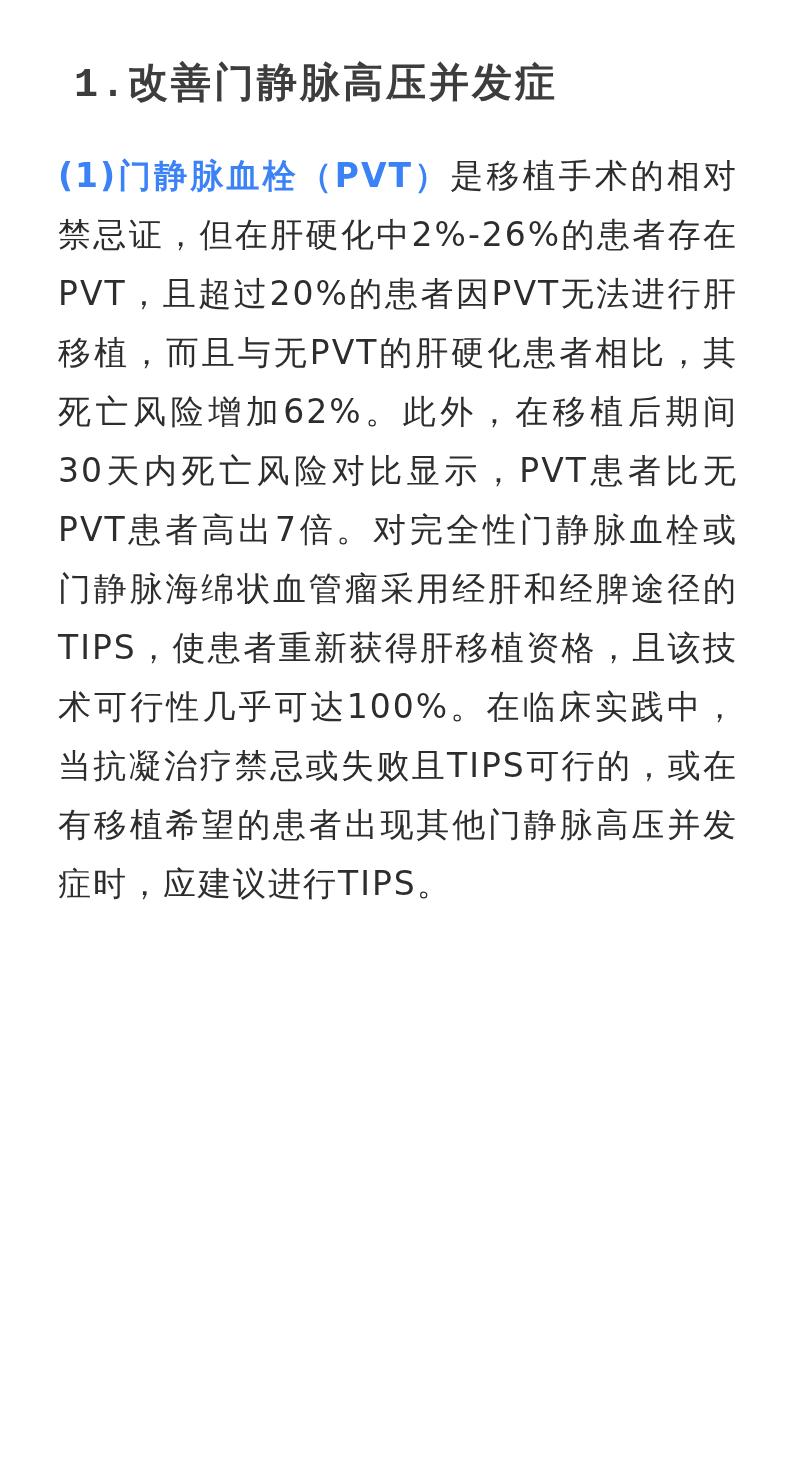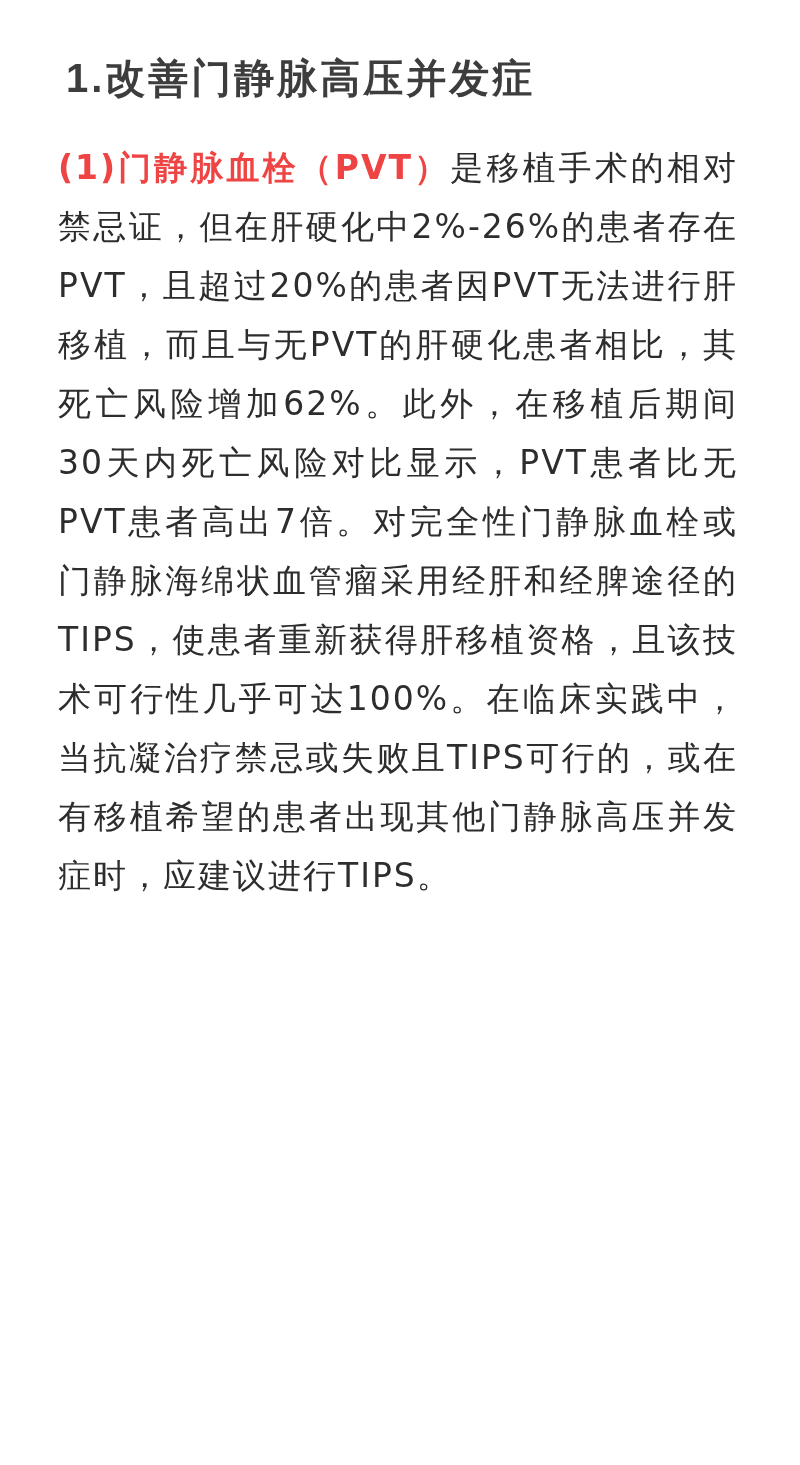--- a/index.html
+++ b/index.html
@@ -11,47 +11,47 @@
     position: relative;
     width: 800px;
     height: 1465px;
     margin: 0 auto;
     background: #ffffff;
     box-sizing: border-box;
     padding: 46px 62px 0 58px;
     overflow: hidden;
   }
   .heading {
-    font-family: Liberation Sans, sans-serif;
+    font-family: Liberation Mono, monospace;
     font-size: 40px;
     font-weight: bold;
     color: #3d3d3d;
     letter-spacing: 3px;
-    margin: 8px;
+    margin: 16px;
     line-height: 1.2;
   }
   .para {
     font-family: "DejaVu Sans", "Liberation Sans", sans-serif;
     font-size: 33px;
     line-height: 59px;
     color: #2d2d2d;
     letter-spacing: 2px;
     text-align: justify;
     text-justify: inter-character;
     margin: 0;
   }
   .para.first {
     margin-top: 36px;
   }
   .para.second {
     margin-top: 96px;
   }
   .lead {
     font-weight: bold;
-    color: #ef4444;
+    color: #3b82f6;
   }
 </style>
 </head>
 <body>
 
 <div class="page">
   <h1 class="heading">1.改善门静脉高压并发症</h1>
 
   <p class="para first"><span class="lead">(1)门静脉血栓（PVT）</span><span>是移植手术的相对禁忌证，但在肝硬化中2%-26%的患者存在PVT，且超过20%的患者因PVT无法进行肝移植，而且与无PVT的肝硬化患者相比，其死亡风险增加62%。此外，在移植后期间30天内死亡风险对比显示，PVT患者比无PVT患者高出7倍。对完全性门静脉血栓或门静脉海绵状血管瘤采用经肝和经脾途径的TIPS，使患者重新获得肝移植资格，且该技术可行性几乎可达100%。在临床实践中，当抗凝治疗禁忌或失败且TIPS可行的，或在有移植希望的患者出现其他门静脉高压并发症时，应建议进行TIPS。</span></p>
 

